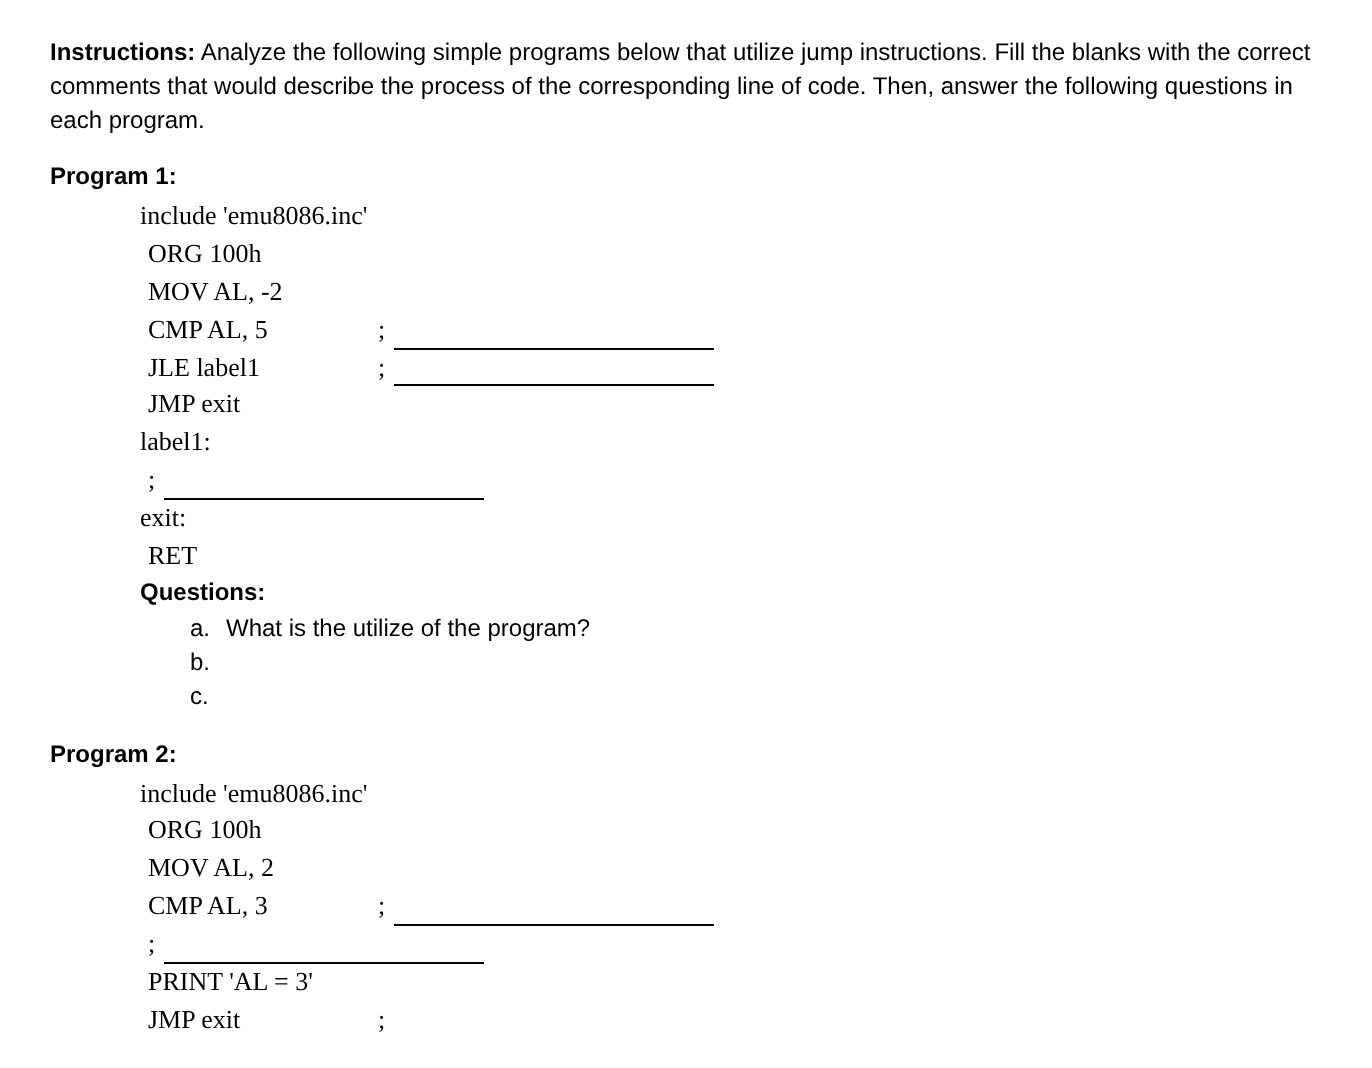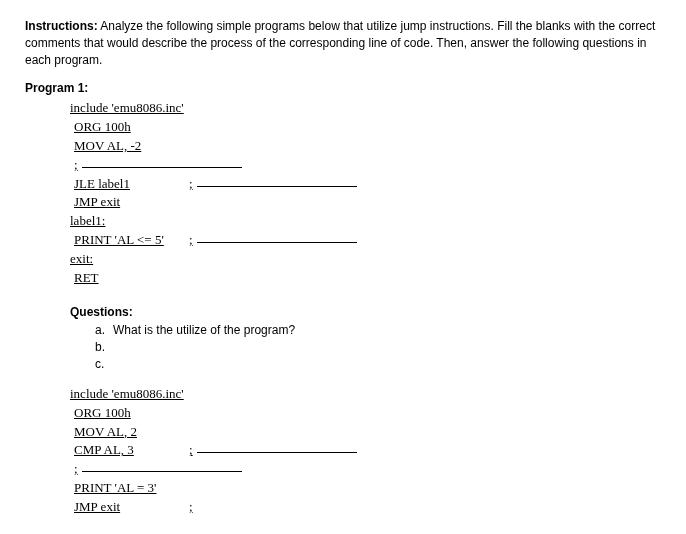--- a/index.html
+++ b/index.html
@@ -27,41 +27,41 @@
       margin-bottom: 2px;
     }
     .code-block {
       font-family: 'Times New Roman', Times, serif;
       font-size: 13px;
       margin-left: 45px;
       line-height: 1.45;
     }
     .code-line {
       display: flex;
-      text-decoration: underline;
+      align-items: flex-end;
     }
     .indent0 { margin-left: 0px; }
     .indent1 { margin-left: 4px; }
     .code-text {
       min-width: 115px;
     }
     .colon {
       margin-right: 4px;
     }
     .blank-line {
       display: inline-block;
       border-bottom: 1px solid #000;
       width: 160px;
       height: 12px;
     }
     .questions {
       font-family: Arial, Helvetica, sans-serif;
       font-size: 12px;
       margin-left: 45px;
-      margin-top: 16px;
+      margin-top: 0;
       margin-bottom: 12px;
     }
     .questions-title {
       font-weight: bold;
       margin-bottom: 2px;
     }
     .question-item {
       margin-left: 25px;
       display: flex;
     }
@@ -88,36 +88,36 @@
     <div class="code-line indent0">
         <span class="code-text">include 'emu8086.inc'</span>
       </div>
     <div class="code-line indent1">
         <span class="code-text">ORG 100h</span>
       </div>
     <div class="code-line indent1">
         <span class="code-text">MOV AL, -2</span>
       </div>
     <div class="code-line indent1">
+      <span class="code-text">CMP AL, 5</span>
       <span class="colon">;</span>
       <span class="blank-line"></span>
     </div>
     <div class="code-line indent1">
       <span class="code-text">JLE label1</span>
       <span class="colon">;</span>
       <span class="blank-line"></span>
     </div>
     <div class="code-line indent1">
         <span class="code-text">JMP exit</span>
       </div>
     <div class="code-line indent0">
         <span class="code-text">label1:</span>
       </div>
     <div class="code-line indent1">
-      <span class="code-text">PRINT 'AL &lt;= 5'</span>
       <span class="colon">;</span>
       <span class="blank-line"></span>
     </div>
     <div class="code-line indent0">
         <span class="code-text">exit:</span>
       </div>
     <div class="code-line indent1">
         <span class="code-text">RET</span>
       </div>
   </div>
@@ -131,20 +131,21 @@
     <div class="question-item">
       <span class="question-letter">b.</span>
     </div>
     <div class="question-item">
       <span class="question-letter">c.</span>
     </div>
   </div>
 </div>
 
 <div class="program-section">
+  <div class="program-title">Program 2:</div>
   <div class="code-block">
     <div class="code-line indent0">
         <span class="code-text">include 'emu8086.inc'</span>
       </div>
     <div class="code-line indent1">
         <span class="code-text">ORG 100h</span>
       </div>
     <div class="code-line indent1">
         <span class="code-text">MOV AL, 2</span>
       </div>

